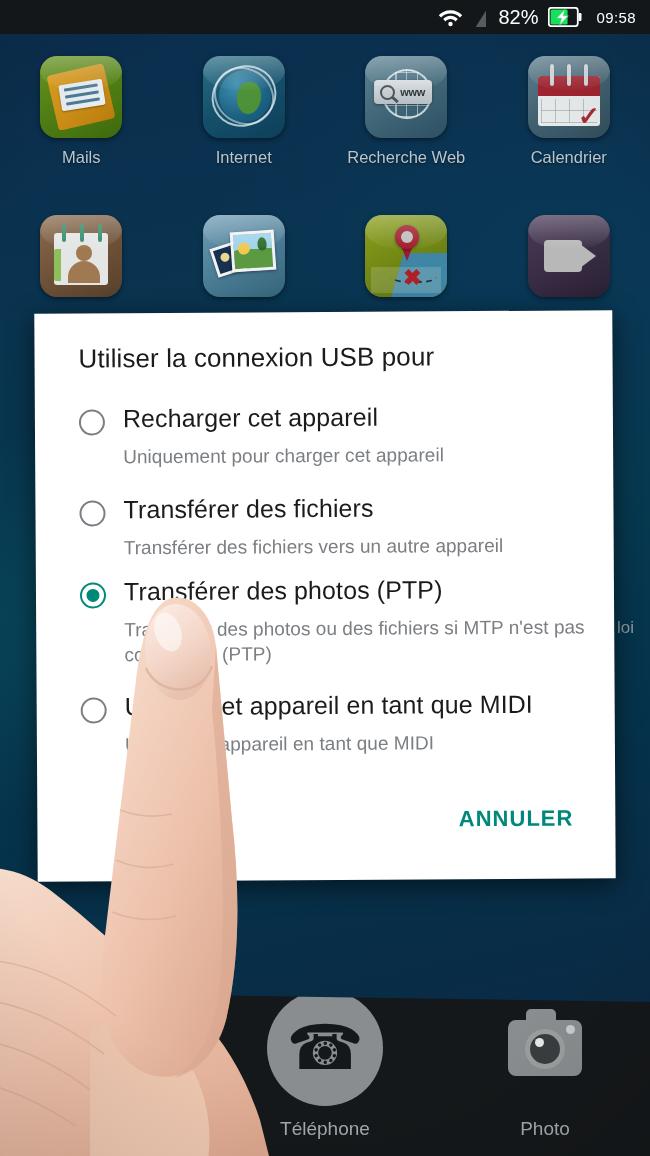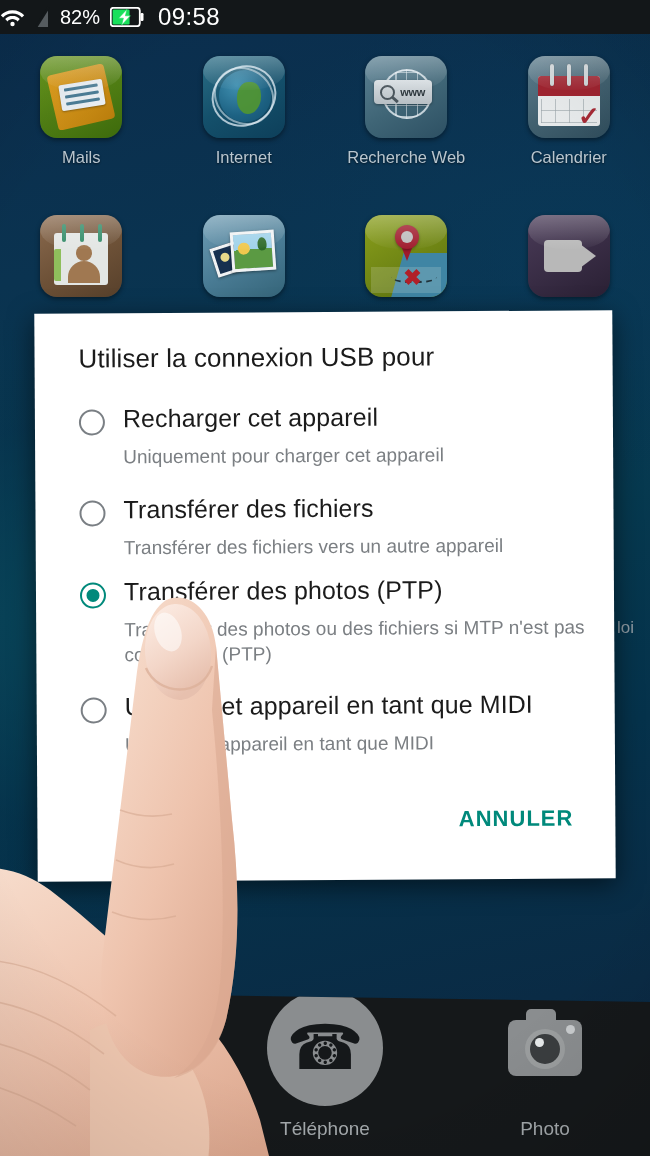--- a/index.html
+++ b/index.html
@@ -13,27 +13,27 @@
     background:
       radial-gradient(ellipse 620px 420px at 16% 54%, rgba(9,72,92,0.85) 0%, rgba(7,52,76,0.35) 48%, rgba(0,0,0,0) 75%),
       radial-gradient(ellipse 520px 360px at 86% 22%, rgba(10,58,92,0.55) 0%, rgba(0,0,0,0) 70%),
       linear-gradient(168deg, #0b2d4d 0%, #0a3350 22%, #06394f 48%, #05324b 66%, #0a2b45 86%, #0b2742 100%);
   }
 
   
   #statusbar {
     position:absolute; left:0; top:0; width:650px; height:34px;
     background:#131719;
-    display:flex; align-items:center; 
+    display:flex; align-items:center; justify-content:flex-end;
     padding-right:14px; gap:10px;
     z-index:40;
   }
   .sb-ico { display:flex; align-items:center; }
   .sb-pct { color:#ffffff; font-size:20px; letter-spacing:0px; }
-  #clock { color:#ffffff; font-size:24px; font-weight:400; letter-spacing:0.4px; margin-left:4px; }
+  #clock { color:#ffffff; font-size:15px; font-weight:400; letter-spacing:0.4px; margin-left:4px; }
 
   
   .grid-row { position:absolute; left:0; width:650px; display:flex; z-index:5; }
   #row1 { top:56px; }
   #row2 { top:215px; }
   .app { width:162.5px; display:flex; flex-direction:column; align-items:center; }
   .app-ico {
     width:82px; height:82px; border-radius:17px; position:relative;
     box-shadow:0 2px 5px rgba(0,0,0,0.45);
     overflow:hidden;

